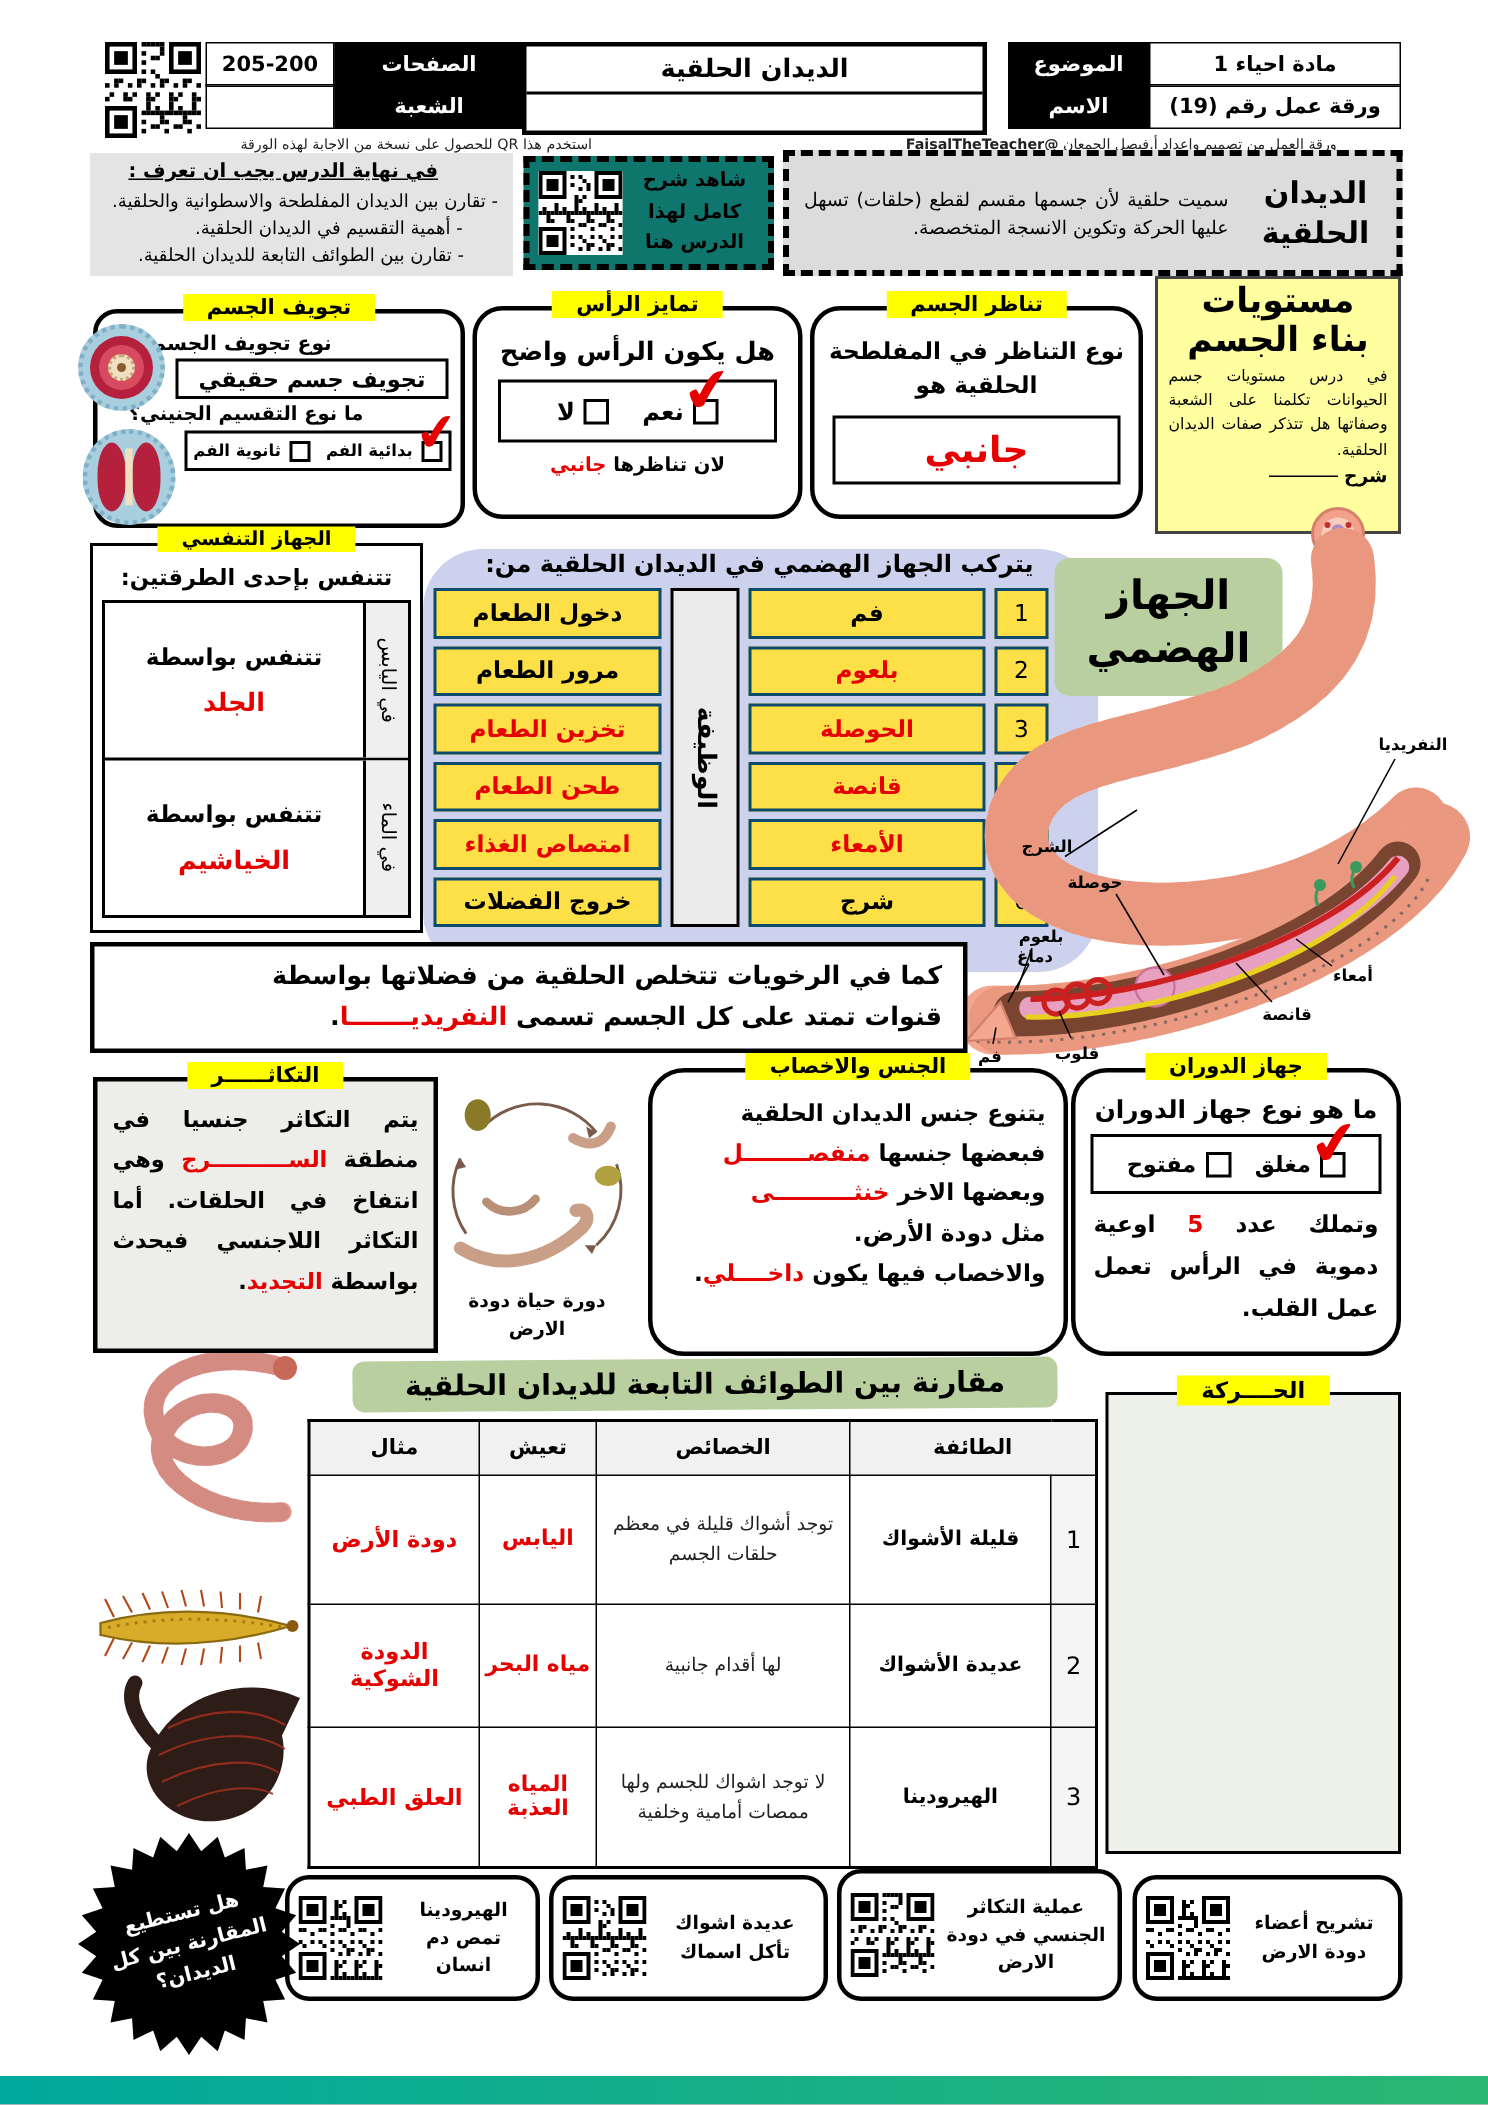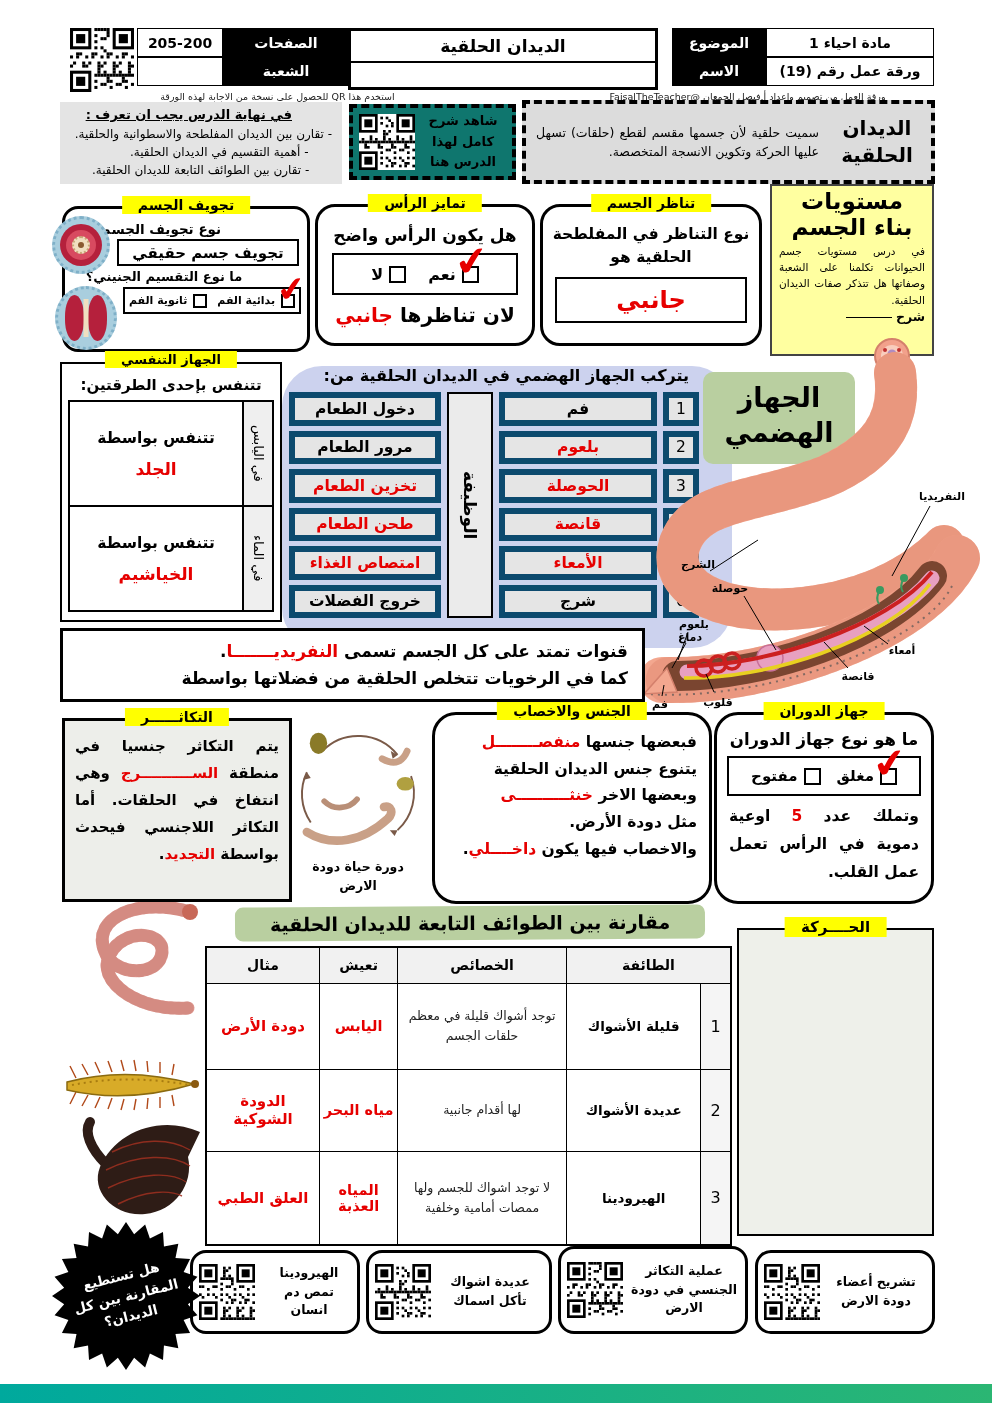--- a/index.html
+++ b/index.html
@@ -31,21 +31,21 @@
   
   .cb{display:inline-flex; align-items:center; gap:6px; position:relative; font-weight:bold;}
   .cbox{width:17px; height:17px; border:2.6px solid #000; background:#fff; flex:0 0 auto;}
   .mark{position:absolute; right:-10px; top:-24px; color:var(--red); font-size:40px; font-weight:bold;
         transform:rotate(-8deg); line-height:1; pointer-events:none; z-index:7;}
   .cbrow{border:2.5px solid #000; display:flex; align-items:center; justify-content:center; gap:22px;}
   
   .ansbox{border:2.5px solid #000; display:flex; align-items:center; justify-content:center; background:#fff;}
   
   .dcol{position:absolute; top:0; display:flex; flex-direction:column; gap:5px;}
-  .dcell{height:33.5px; border:6px solid #0c4a6e; background:#e5e5e5; display:flex; align-items:center; justify-content:center;
+  .dcell{height:33.5px; border:2px solid #0c4a6e; background:#fde047; display:flex; align-items:center; justify-content:center;
          font-size:15.5px; font-weight:bold;}
   .vert{writing-mode:vertical-rl;}
   
   table.comp{border-collapse:collapse; width:527px; table-layout:fixed;}
   table.comp th, table.comp td{border:1.8px solid #000; padding:2px;}
   table.comp th{background:#f1f1f1; font-size:14px; height:36px;}
   table.comp{border:2.5px solid #000;}
   .qrbox{position:absolute; background:#fff; border:3.5px solid #000; border-radius:16px;
          display:flex; align-items:center; padding:4px 6px; gap:6px;}
   .qrbox .lbl{flex:1; text-align:center; font-size:12.5px; font-weight:bold; line-height:1.5;}
@@ -175,21 +175,21 @@
       <div class="hcell" style="width:168px;font-weight:bold">مادة احياء 1</div>
       <div class="hcell hblack" style="width:94px">الموضوع</div>
     </div>
     <div class="hrow" style="margin-top:-1.6px">
       <div class="hcell" style="width:168px;font-weight:bold">ورقة عمل رقم (19)</div>
       <div class="hcell hblack" style="width:94px">الاسم</div>
     </div>
   </div>
 
   <div class="abs smallnote" style="left:560px;top:91px;width:375px;">
-    <span>ورقة العمل من تصميم وإعداد أ.فيصل الجمعان </span><span style="font-weight:normal;text-decoration:underline">@FaisalTheTeacher</span>
+    <span>ورقة العمل من تصميم وإعداد أ.فيصل الجمعان </span><span style="font-weight:bold;text-decoration:underline">@FaisalTheTeacher</span>
   </div>
   <div class="abs smallnote" style="left:85px;top:91px;width:385px;">استخدم هذا QR للحصول على نسخة من الاجابة لهذه الورقة</div>
 
   <div class="abs" style="left:60px;top:102px;width:282px;height:82px;background:var(--gray);padding:3px 10px;font-size:12px;line-height:1.5;">
     <div class="bold" style="text-decoration:underline;font-size:13px;padding-right:40px">في نهاية الدرس يجب ان تعرف :</div>
     <div>- تقارن بين الديدان المفلطحة والاسطوانية والحلقية.</div>
     <div style="padding-left:60px;text-align:left">- أهمية التقسيم في الديدان الحلقية.</div>
     <div style="padding-left:22px;text-align:left">- تقارن بين الطوائف التابعة للديدان الحلقية.</div>
   </div>
 
@@ -324,21 +324,21 @@
       <span class="cb">
         <span class="cbox"></span>
           <span class="mark">✔</span>
         <span>نعم</span>
       </span>
       <span class="cb">
         <span class="cbox"></span>
         <span>لا</span>
       </span>
     </div>
-    <div class="bold center" style="font-size:20px">
+    <div class="bold center" style="font-size:13px">
       <span>لان تناظرها </span><span class="red">جانبي</span>
     </div>
   </div>
 
   <div class="abs rbox" style="left:62px;top:206px;width:248px;height:146px;border-radius:16px;">
     <div class="tab">تجويف الجسم</div>
     <div class="bold center" style="font-size:13.5px;margin:12px 0 2px 0;padding-right:50px">نوع تجويف الجسم</div>
     <div class="ansbox" style="margin:0 8px 3px 52px;height:27px">
       <span class="bold" style="font-size:15px">تجويف جسم حقيقي</span>
     </div>
@@ -482,24 +482,24 @@
       <text x="310" y="326">أمعاء</text>
       <text x="266" y="352">قانصة</text>
       <text x="126" y="378">قلوب</text>
       <text x="102" y="300">بلعوم</text>
       <text x="98" y="313">دماغ</text>
       <text x="68" y="380">فم</text>
     </g>
   </svg>
 
   <div class="abs" style="left:60px;top:628px;width:585px;height:74px;border:3px solid #000;background:#fff;z-index:3;display:flex;flex-direction:column;justify-content:center;padding:0 14px;font-size:17px;font-weight:bold;line-height:1.6;">
+    <div>كما في الرخويات تتخلص الحلقية من فضلاتها بواسطة</div>
     <div>
       <span>قنوات تمتد على كل الجسم تسمى </span><span class="red">النفريديـــــــا</span><span>.</span>
     </div>
-    <div>كما في الرخويات تتخلص الحلقية من فضلاتها بواسطة</div>
   </div>
 
   <div class="abs" style="left:62px;top:718px;width:230px;height:184px;border:3px solid #000;background:#edeeea;z-index:2;padding:8px 10px;">
     <div class="tab">التكاثــــــر</div>
     <div class="tabtext" style="margin-top:4px">
       <span>يتم التكاثر جنسيا في منطقة </span><span class="red">الســــــــــرج</span><span> وهي انتفاخ في الحلقات. أما التكاثر اللاجنسي فيحدث بواسطة </span><span class="red">التجديد</span><span>.</span>
     </div>
   </div>
 
   <svg class="abs" viewBox="0 0 142 140" style="left:287px;top:726px;width:142px;height:135px;">
@@ -518,22 +518,22 @@
     <path d="M36,78 c10,10 26,8 34,-2" fill="none" stroke="#b98f77" stroke-width="6" stroke-linecap="round"></path>
   </svg>
   <div class="abs bold center" style="left:287px;top:858px;width:142px;font-size:12.5px;line-height:1.5">
     <div>دورة حياة دودة</div>
       <div>الارض</div>
   </div>
 
   <div class="abs rbox" style="left:432px;top:712px;width:280px;height:192px;border-radius:24px;padding:14px 12px 4px 8px;">
     <div class="tab">الجنس والاخصاب</div>
     <div style="font-size:15.5px;font-weight:600;line-height:1.72">
+      <div><span>يتنوع </span><span style="font-weight:800">جنس</span><span> الديدان الحلقية</span></div>
       <div><span>فبعضها جنسها </span><span class="red">منفصــــــــل</span></div>
-      <div><span>يتنوع </span><span style="font-weight:800">جنس</span><span> الديدان الحلقية</span></div>
       <div><span>وبعضها الاخر </span><span class="red">خنثــــــــــى</span></div>
       <div><span>مثل دودة الأرض.</span></div>
       <div><span>والاخصاب فيها يكون </span><span class="red">داخــــلي</span><span>.</span></div>
     </div>
   </div>
 
   <div class="abs rbox" style="left:714px;top:712px;width:220px;height:192px;border-radius:24px;">
     <div class="tab">جهاز الدوران</div>
     <div class="bold center" style="font-size:16.5px;margin-top:15px">ما هو نوع جهاز الدوران</div>
     <div class="cbrow" style="margin:7px 10px;height:40px;font-size:15px;gap:16px">

